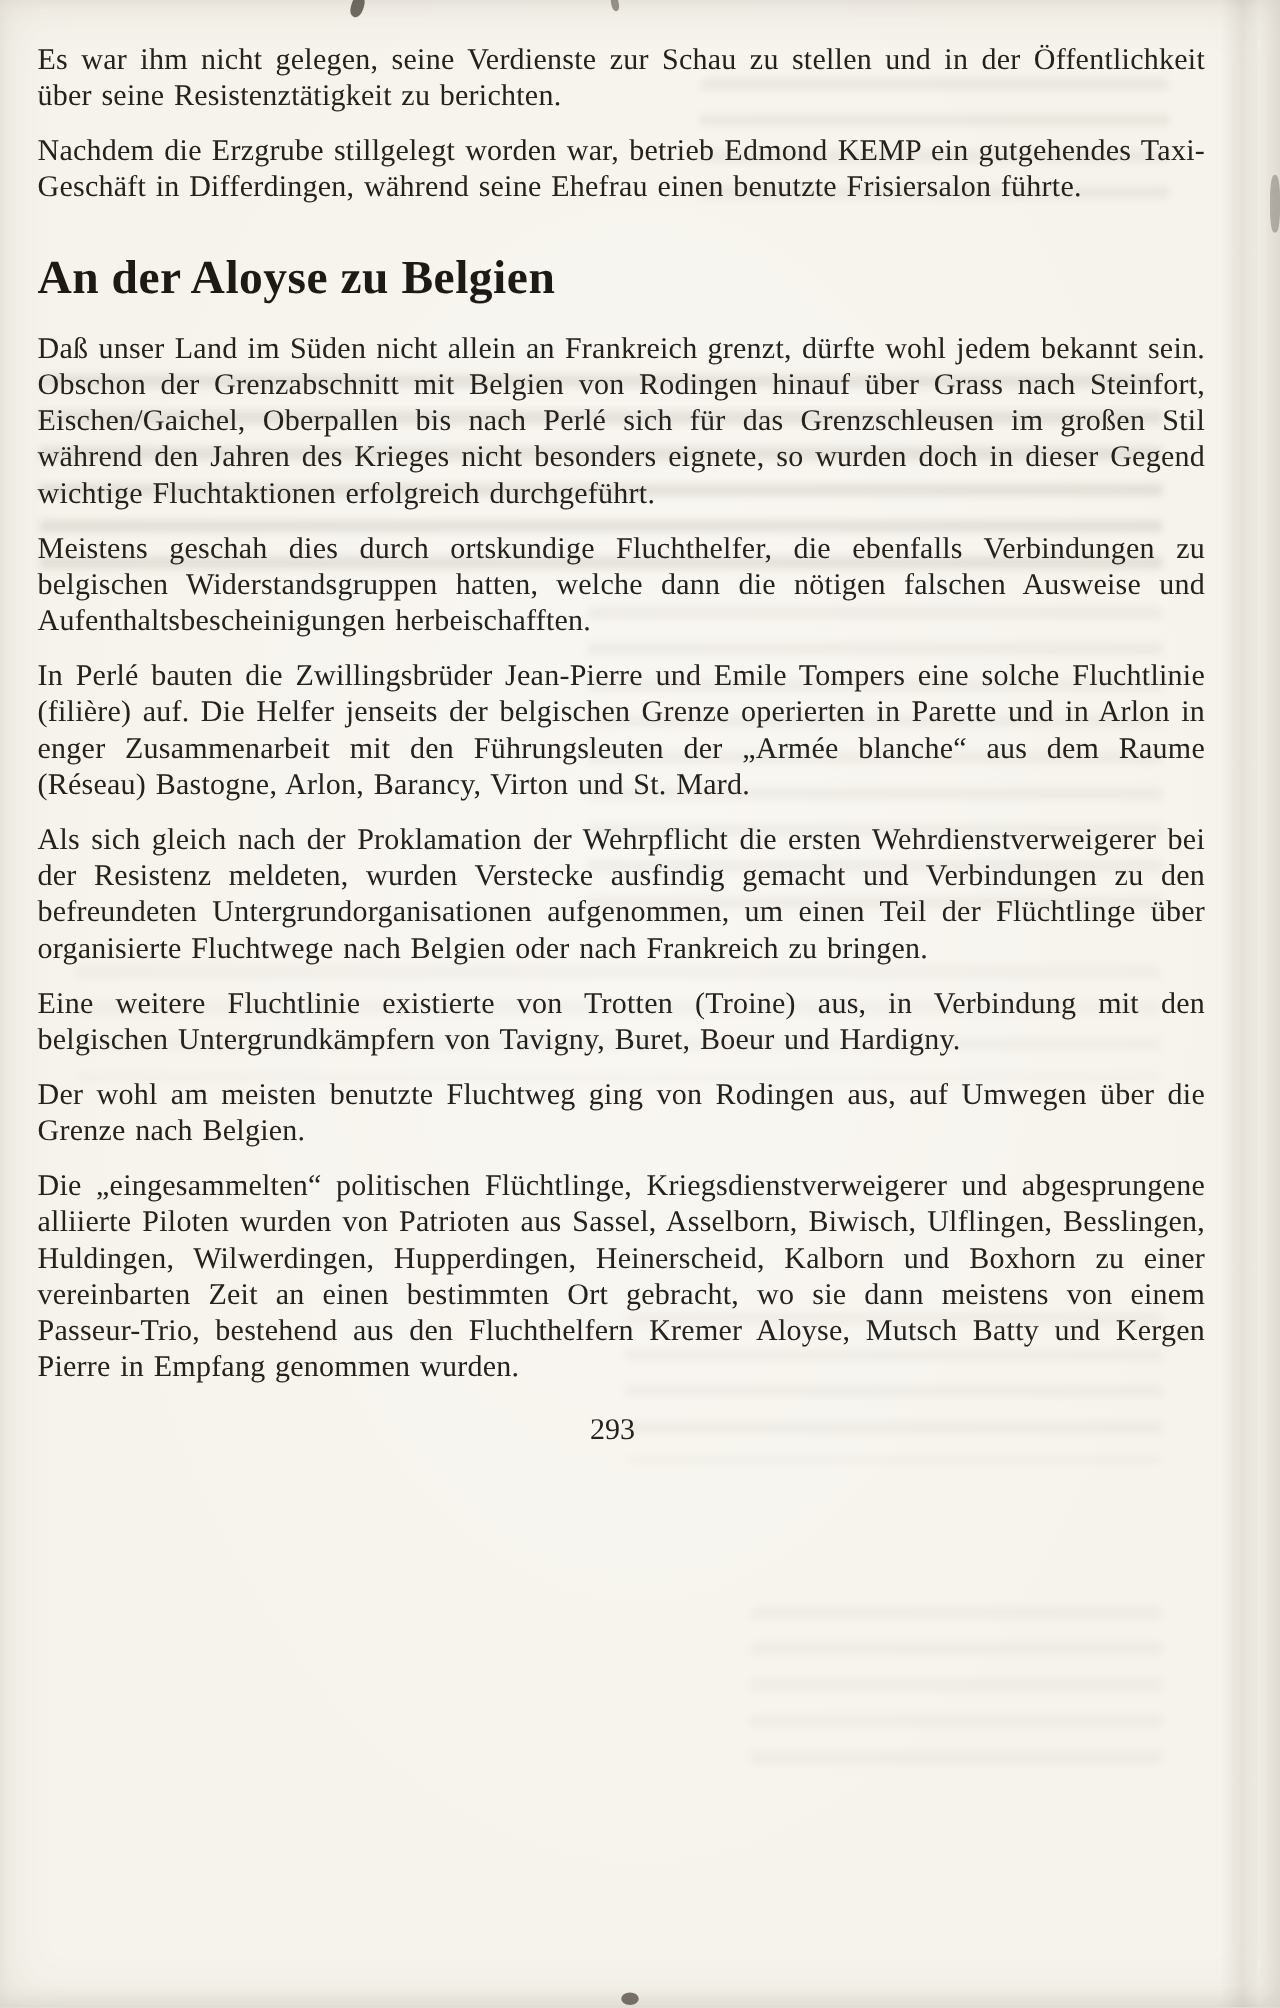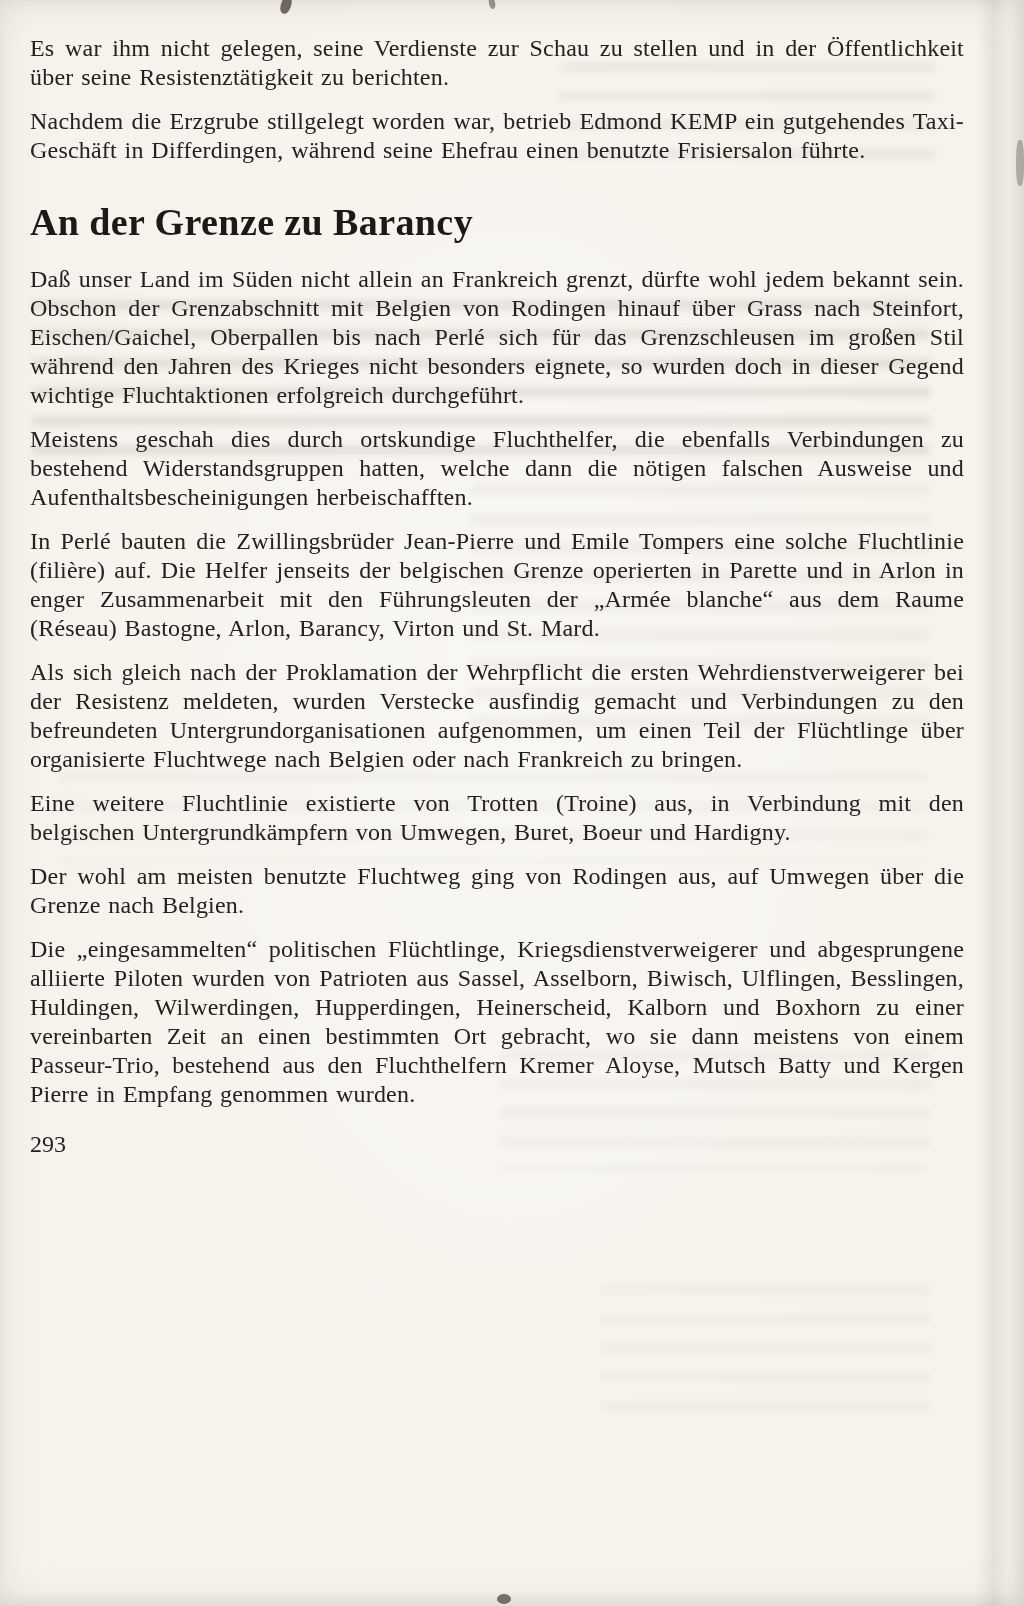--- a/index.html
+++ b/index.html
@@ -36,21 +36,21 @@
     margin: 36px 0 22px 0;
     font-size: 38px;
     line-height: 42px;
     font-weight: bold;
     letter-spacing: 0.4px;
     color: #1d1a16;
   }
   .page-number {
     margin-top: 22px;
     font-size: 24px;
-    text-align: left;
+    text-align: center;
     padding-right: 14px;
     color: #25211d;
   }
   
   .show-through {
     position: absolute;
     z-index: 1;
     background-image: repeating-linear-gradient(
       to bottom,
       rgba(112,102,88,0.18) 0px,
@@ -98,26 +98,26 @@
   <div class="scan-artifact art-1"></div>
   <div class="scan-artifact art-2"></div>
   <div class="scan-artifact art-3"></div>
   <div class="scan-artifact art-4"></div>
 
   <div class="content">
 
     <p>Es war ihm nicht gelegen, seine Verdienste zur Schau zu stellen und in der Öffentlichkeit über seine Resistenztätigkeit zu berichten.</p>
     <p>Nachdem die Erzgrube stillgelegt worden war, betrieb Edmond KEMP ein gutgehendes Taxi-Geschäft in Differdingen, während seine Ehefrau einen benutzte Frisiersalon führte.</p>
 
-    <h1 class="section-heading">An der Grenze zu Barancy</h1>
+    <h1 class="section-heading">An der Aloyse zu Belgien</h1>
 
     <p>Daß unser Land im Süden nicht allein an Frankreich grenzt, dürfte wohl jedem bekannt sein. Obschon der Grenzabschnitt mit Belgien von Rodingen hinauf über Grass nach Steinfort, Eischen/Gaichel, Oberpallen bis nach Perlé sich für das Grenzschleusen im großen Stil während den Jahren des Krieges nicht besonders eignete, so wurden doch in dieser Gegend wichtige Fluchtaktionen erfolgreich durchgeführt.</p>
-    <p>Meistens geschah dies durch ortskundige Fluchthelfer, die ebenfalls Verbindungen zu bestehend Widerstandsgruppen hatten, welche dann die nötigen falschen Ausweise und Aufenthaltsbescheinigungen herbeischafften.</p>
+    <p>Meistens geschah dies durch ortskundige Fluchthelfer, die ebenfalls Verbindungen zu belgischen Widerstandsgruppen hatten, welche dann die nötigen falschen Ausweise und Aufenthaltsbescheinigungen herbeischafften.</p>
     <p>In Perlé bauten die Zwillingsbrüder Jean-Pierre und Emile Tompers eine solche Fluchtlinie (filière) auf. Die Helfer jenseits der belgischen Grenze operierten in Parette und in Arlon in enger Zusammenarbeit mit den Führungsleuten der „Armée blanche“ aus dem Raume (Réseau) Bastogne, Arlon, Barancy, Virton und St. Mard.</p>
     <p>Als sich gleich nach der Proklamation der Wehrpflicht die ersten Wehrdienstverweigerer bei der Resistenz meldeten, wurden Verstecke ausfindig gemacht und Verbindungen zu den befreundeten Untergrundorganisationen aufgenommen, um einen Teil der Flüchtlinge über organisierte Fluchtwege nach Belgien oder nach Frankreich zu bringen.</p>
-    <p>Eine weitere Fluchtlinie existierte von Trotten (Troine) aus, in Verbindung mit den belgischen Untergrundkämpfern von Umwegen, Buret, Boeur und Hardigny.</p>
+    <p>Eine weitere Fluchtlinie existierte von Trotten (Troine) aus, in Verbindung mit den belgischen Untergrundkämpfern von Tavigny, Buret, Boeur und Hardigny.</p>
     <p>Der wohl am meisten benutzte Fluchtweg ging von Rodingen aus, auf Umwegen über die Grenze nach Belgien.</p>
     <p>Die „eingesammelten“ politischen Flüchtlinge, Kriegsdienstverweigerer und abgesprungene alliierte Piloten wurden von Patrioten aus Sassel, Asselborn, Biwisch, Ulflingen, Besslingen, Huldingen, Wilwerdingen, Hupperdingen, Heinerscheid, Kalborn und Boxhorn zu einer vereinbarten Zeit an einen bestimmten Ort gebracht, wo sie dann meistens von einem Passeur-Trio, bestehend aus den Fluchthelfern Kremer Aloyse, Mutsch Batty und Kergen Pierre in Empfang genommen wurden.</p>
 
     <div class="page-number">293</div>
 
   </div>
 </div>
 
 </body></html>

